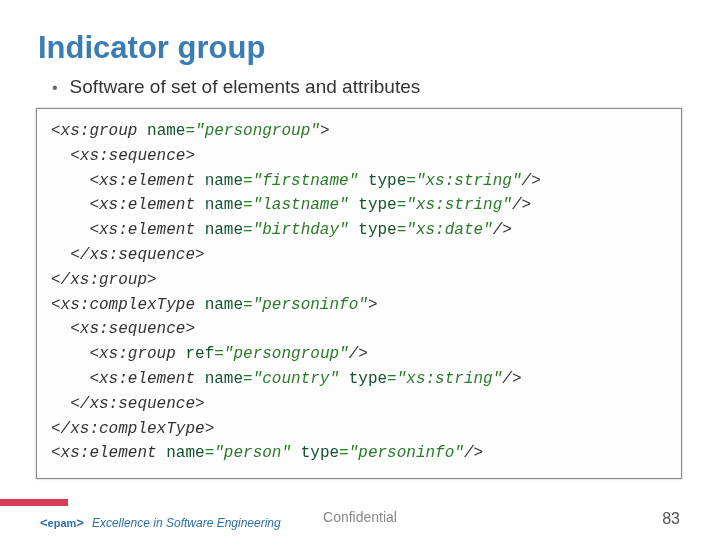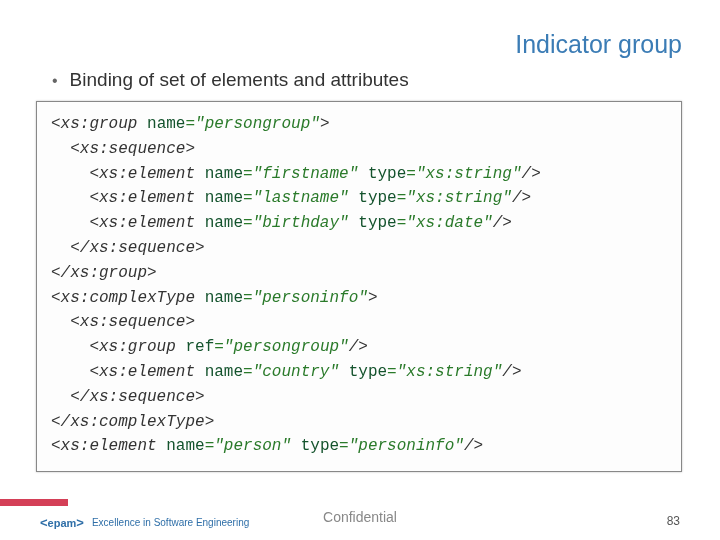--- a/index.html
+++ b/index.html
@@ -12,24 +12,23 @@
     overflow: hidden;
   }
   .slide {
     width: 100%;
     height: 100%;
     padding: 30px 38px 0 38px;
     position: relative;
   }
   .title {
     color: #3b7cb5;
-    font-size: 25px;
-    font-weight: normal;
+    font-size: 31px;
+    font-weight: bold;
     margin-bottom: 10px;
-    text-align: right;
   }
   .bullet-row {
     display: flex;
     align-items: baseline;
     gap: 12px;
     font-size: 19px;
     color: #333;
     margin-left: 14px;
     margin-bottom: 10px;
   }
@@ -73,46 +72,47 @@
   }
   .epam-logo {
     display: inline-flex;
     align-items: center;
     font-size: 11px;
     font-weight: bold;
     color: #2f6fa8;
   }
   .epam-logo .chev { color: #2f6fa8; font-size: 13px; }
   .tagline {
-    font-size: 10px;
+    font-size: 12px;
+    font-style: italic;
     color: #2f6fa8;
   }
   .confidential {
     position: absolute;
     left: 50%; bottom: 15px;
     transform: translateX(-50%);
     font-size: 14px;
     color: #888;
   }
   .pagenum {
     position: absolute;
     right: 40px; bottom: 12px;
-    font-size: 12px;
+    font-size: 16px;
     color: #555;
   }
 </style>
 </head>
 <body>
 
 <div class="slide">
   <div class="title">Indicator group</div>
 
   <div class="bullet-row">
     <span class="bullet-dot">•</span>
-    <span>Binding of set of elements and attributes</span>
+    <span>Software of set of elements and attributes</span>
   </div>
 
   <div class="code-box"><span class="pun">&lt;xs:group</span> <span class="attr">name</span><span class="kw">=</span><span class="val">"persongroup"</span><span class="pun">&gt;</span>
   <span class="pun">&lt;xs:sequence&gt;</span>
     <span class="pun">&lt;xs:element</span> <span class="attr">name</span><span class="kw">=</span><span class="val">"firstname"</span> <span class="attr">type</span><span class="kw">=</span><span class="val">"xs:string"</span><span class="pun">/&gt;</span>
     <span class="pun">&lt;xs:element</span> <span class="attr">name</span><span class="kw">=</span><span class="val">"lastname"</span> <span class="attr">type</span><span class="kw">=</span><span class="val">"xs:string"</span><span class="pun">/&gt;</span>
     <span class="pun">&lt;xs:element</span> <span class="attr">name</span><span class="kw">=</span><span class="val">"birthday"</span> <span class="attr">type</span><span class="kw">=</span><span class="val">"xs:date"</span><span class="pun">/&gt;</span>
   <span class="pun">&lt;/xs:sequence&gt;</span>
 <span class="pun">&lt;/xs:group&gt;</span>
 <span class="pun">&lt;xs:complexType</span> <span class="attr">name</span><span class="kw">=</span><span class="val">"personinfo"</span><span class="pun">&gt;</span>

